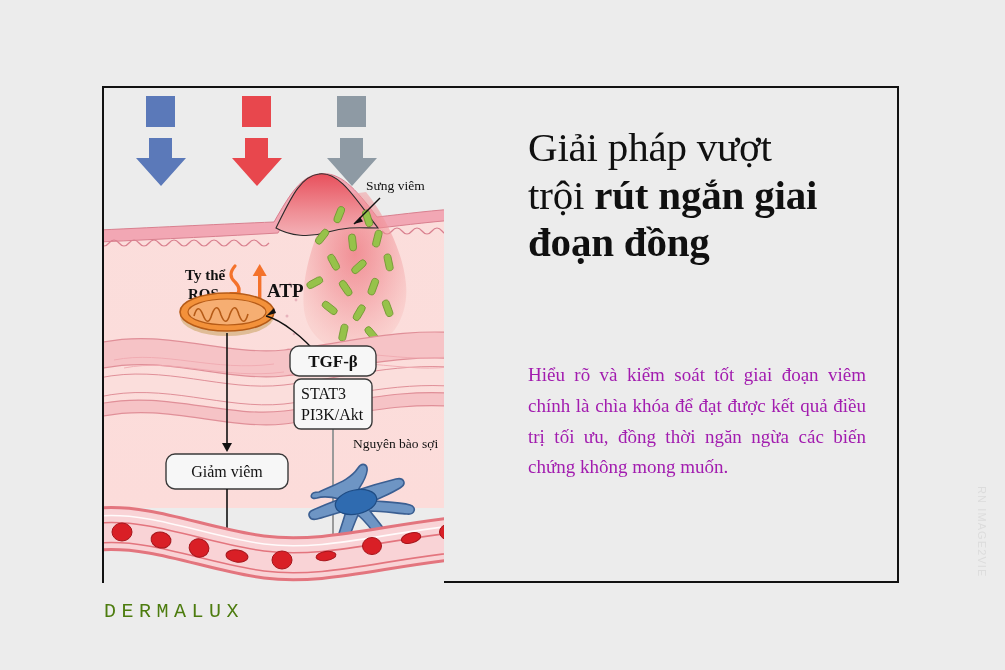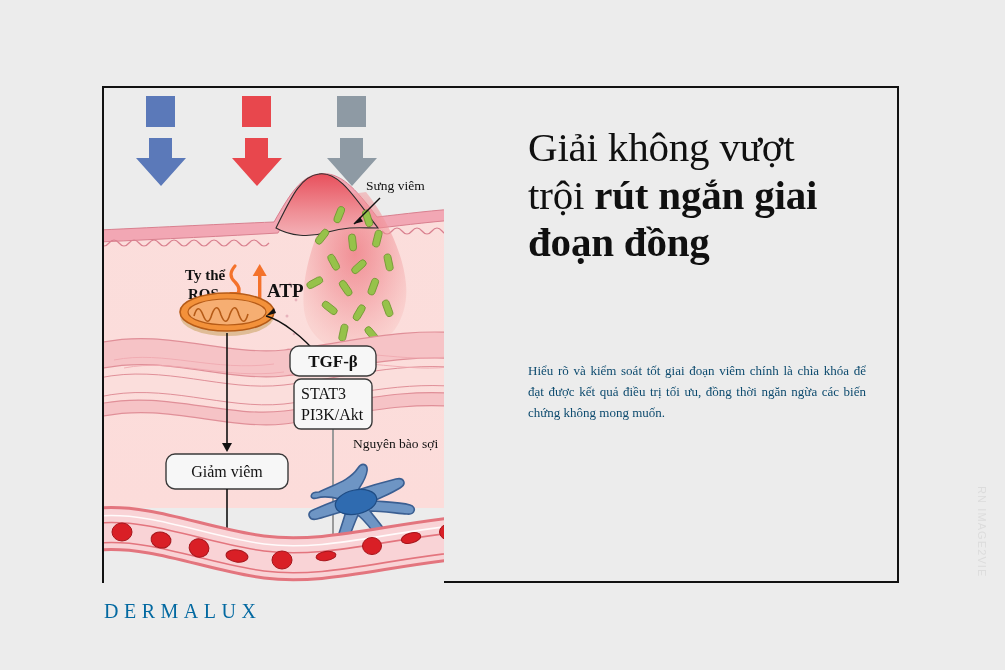--- a/index.html
+++ b/index.html
@@ -46,23 +46,23 @@
   }
   .headline .bold { font-weight: 700; margin-top: 28px; }
   .headline .reg  { font-weight: 400; }
 
   .body-copy {
     margin: 0;
     position: absolute;
     left: 424px; top: 272px;
     width: 338px;
     font-family: "Liberation Serif", "DejaVu Serif", serif;
-    font-size: 13px;
+    font-size: 19px;
     line-height: 1.62;
-    color: #0c4a6e;
+    color: #a21caf;
     text-align: justify;
   }
 
   
   .watermark {
     position: absolute;
     left: 884px; top: 398px;
     width: 130px;
     font-family: "Liberation Sans", sans-serif;
     font-size: 11px;
@@ -71,24 +71,24 @@
     transform: rotate(90deg);
     transform-origin: 0 0;
     white-space: nowrap;
     user-select: none;
   }
 
   
   .logo {
     position: absolute;
     left: 104px; top: 600px;
-    font-family: Liberation Serif, serif;
+    font-family: Liberation Mono, monospace;
     font-size: 20px;
     letter-spacing: 5.5px;
-    color: #0369a1;
+    color: #4d7c0f;
   }
 
   
   .dg-label { font-family: "Liberation Serif","DejaVu Serif",serif; fill:#111; }
 </style>
 </head>
 <body>
 
 <div id="root">
 
@@ -318,21 +318,21 @@
               <ellipse cx="307" cy="450" rx="10" ry="5" transform="rotate(-14 307 450)"></ellipse>
               <ellipse cx="345" cy="444" rx="9.5" ry="8"></ellipse>
             </g>
           </g>
         </g>
       </svg>
     </div>
 
     <div class="text-col">
       <div class="headline">
-        <span class="reg">Giải không vượt</span><br>
+        <span class="reg">Giải pháp vượt</span><br>
         <span class="reg">trội </span><span class="bold">rút ngắn giai</span><br>
         <span class="bold">đoạn đồng</span>
       </div>
     </div>
 
     <p class="body-copy">Hiểu rõ và kiểm soát tốt giai đoạn viêm chính là chìa khóa để đạt được kết quả điều trị tối ưu, đồng thời ngăn ngừa các biến chứng không mong muốn.</p>
 
     <div class="watermark">RN IMAGE2VIE</div>
 
   </div>

